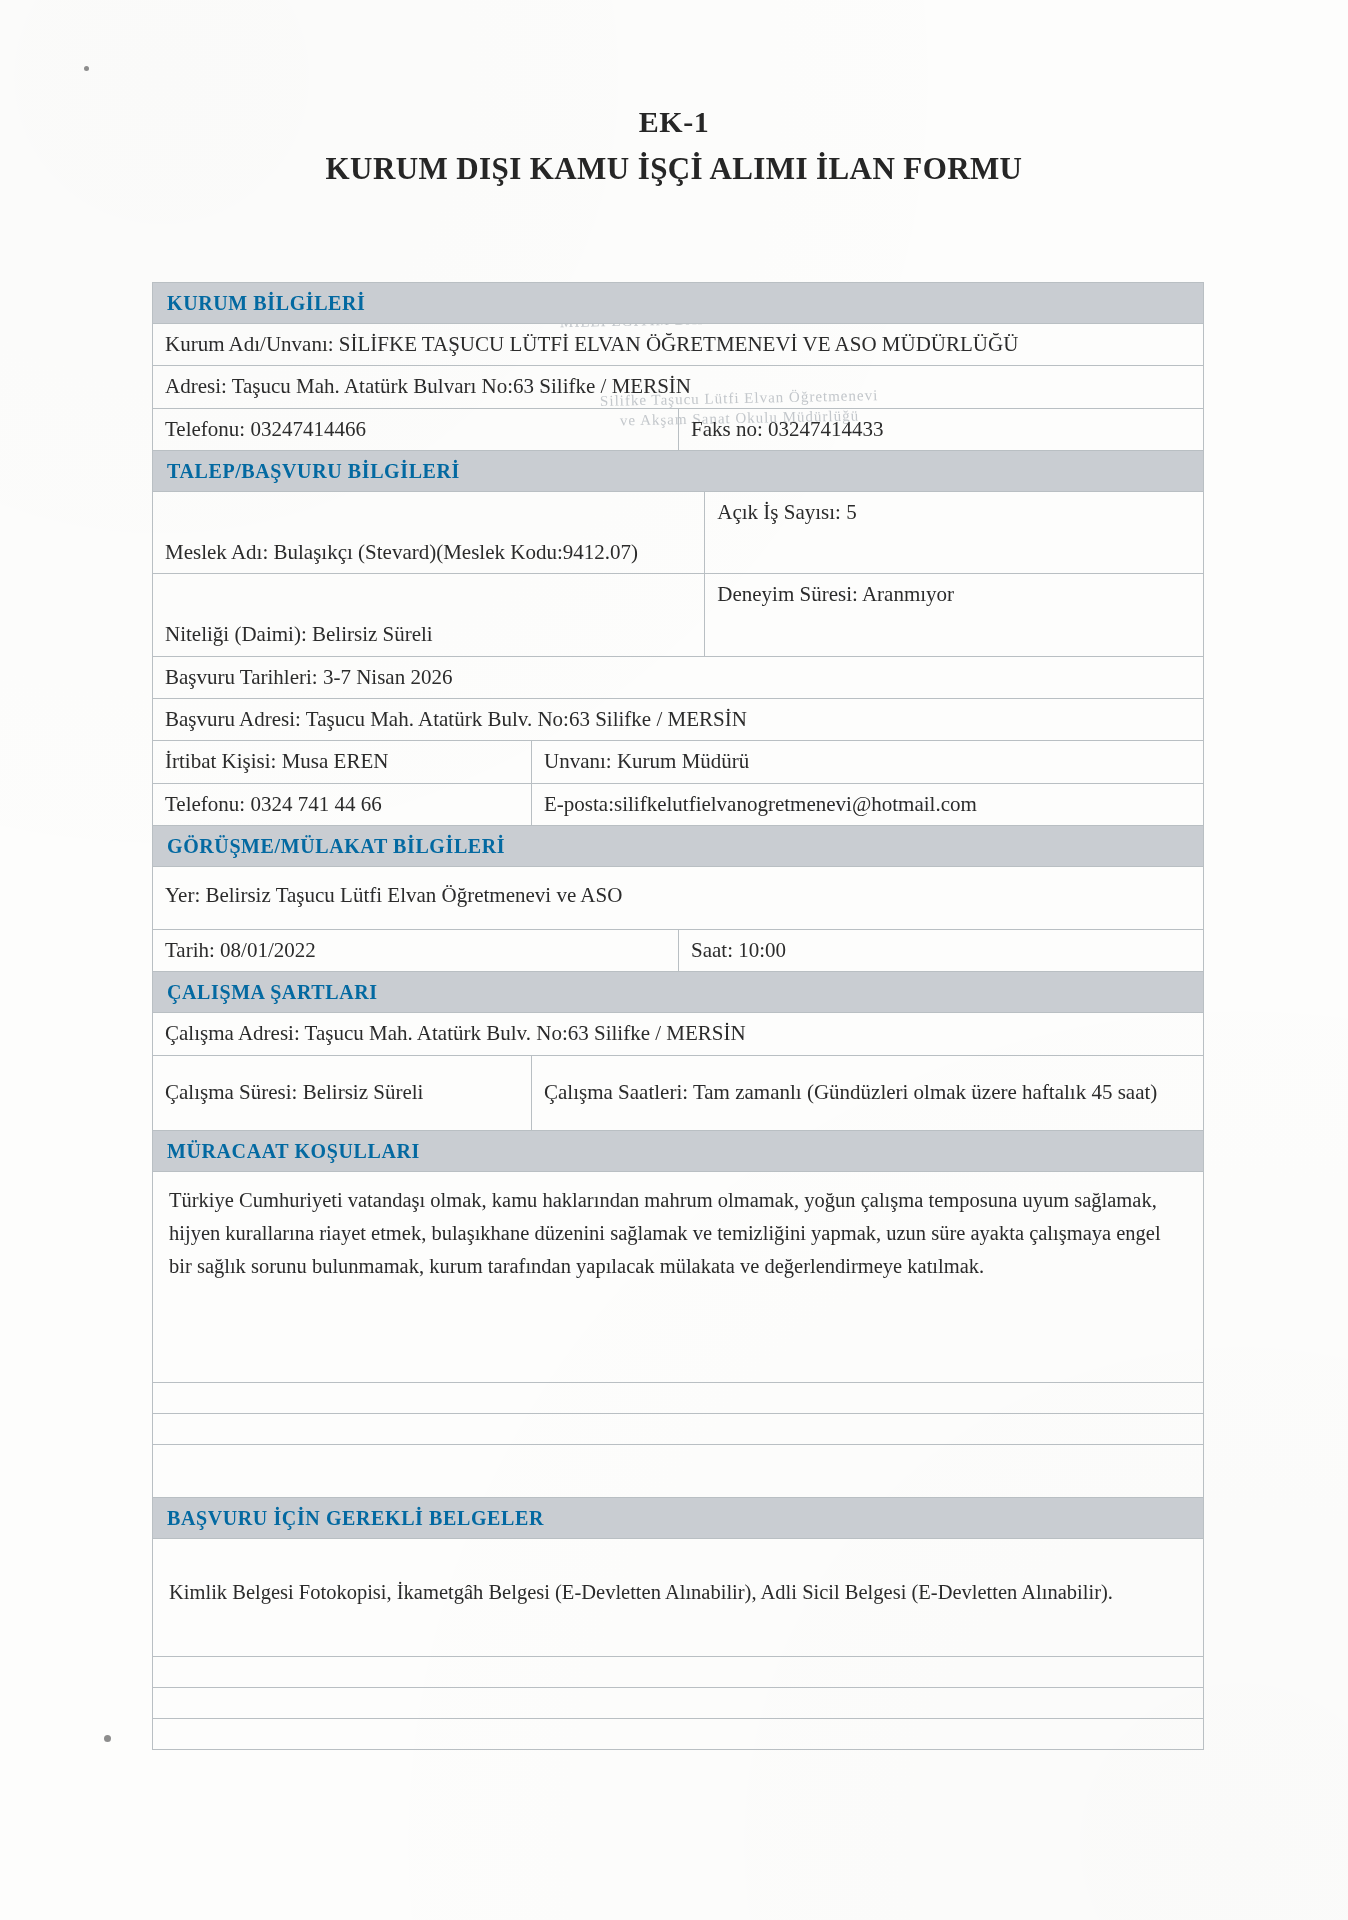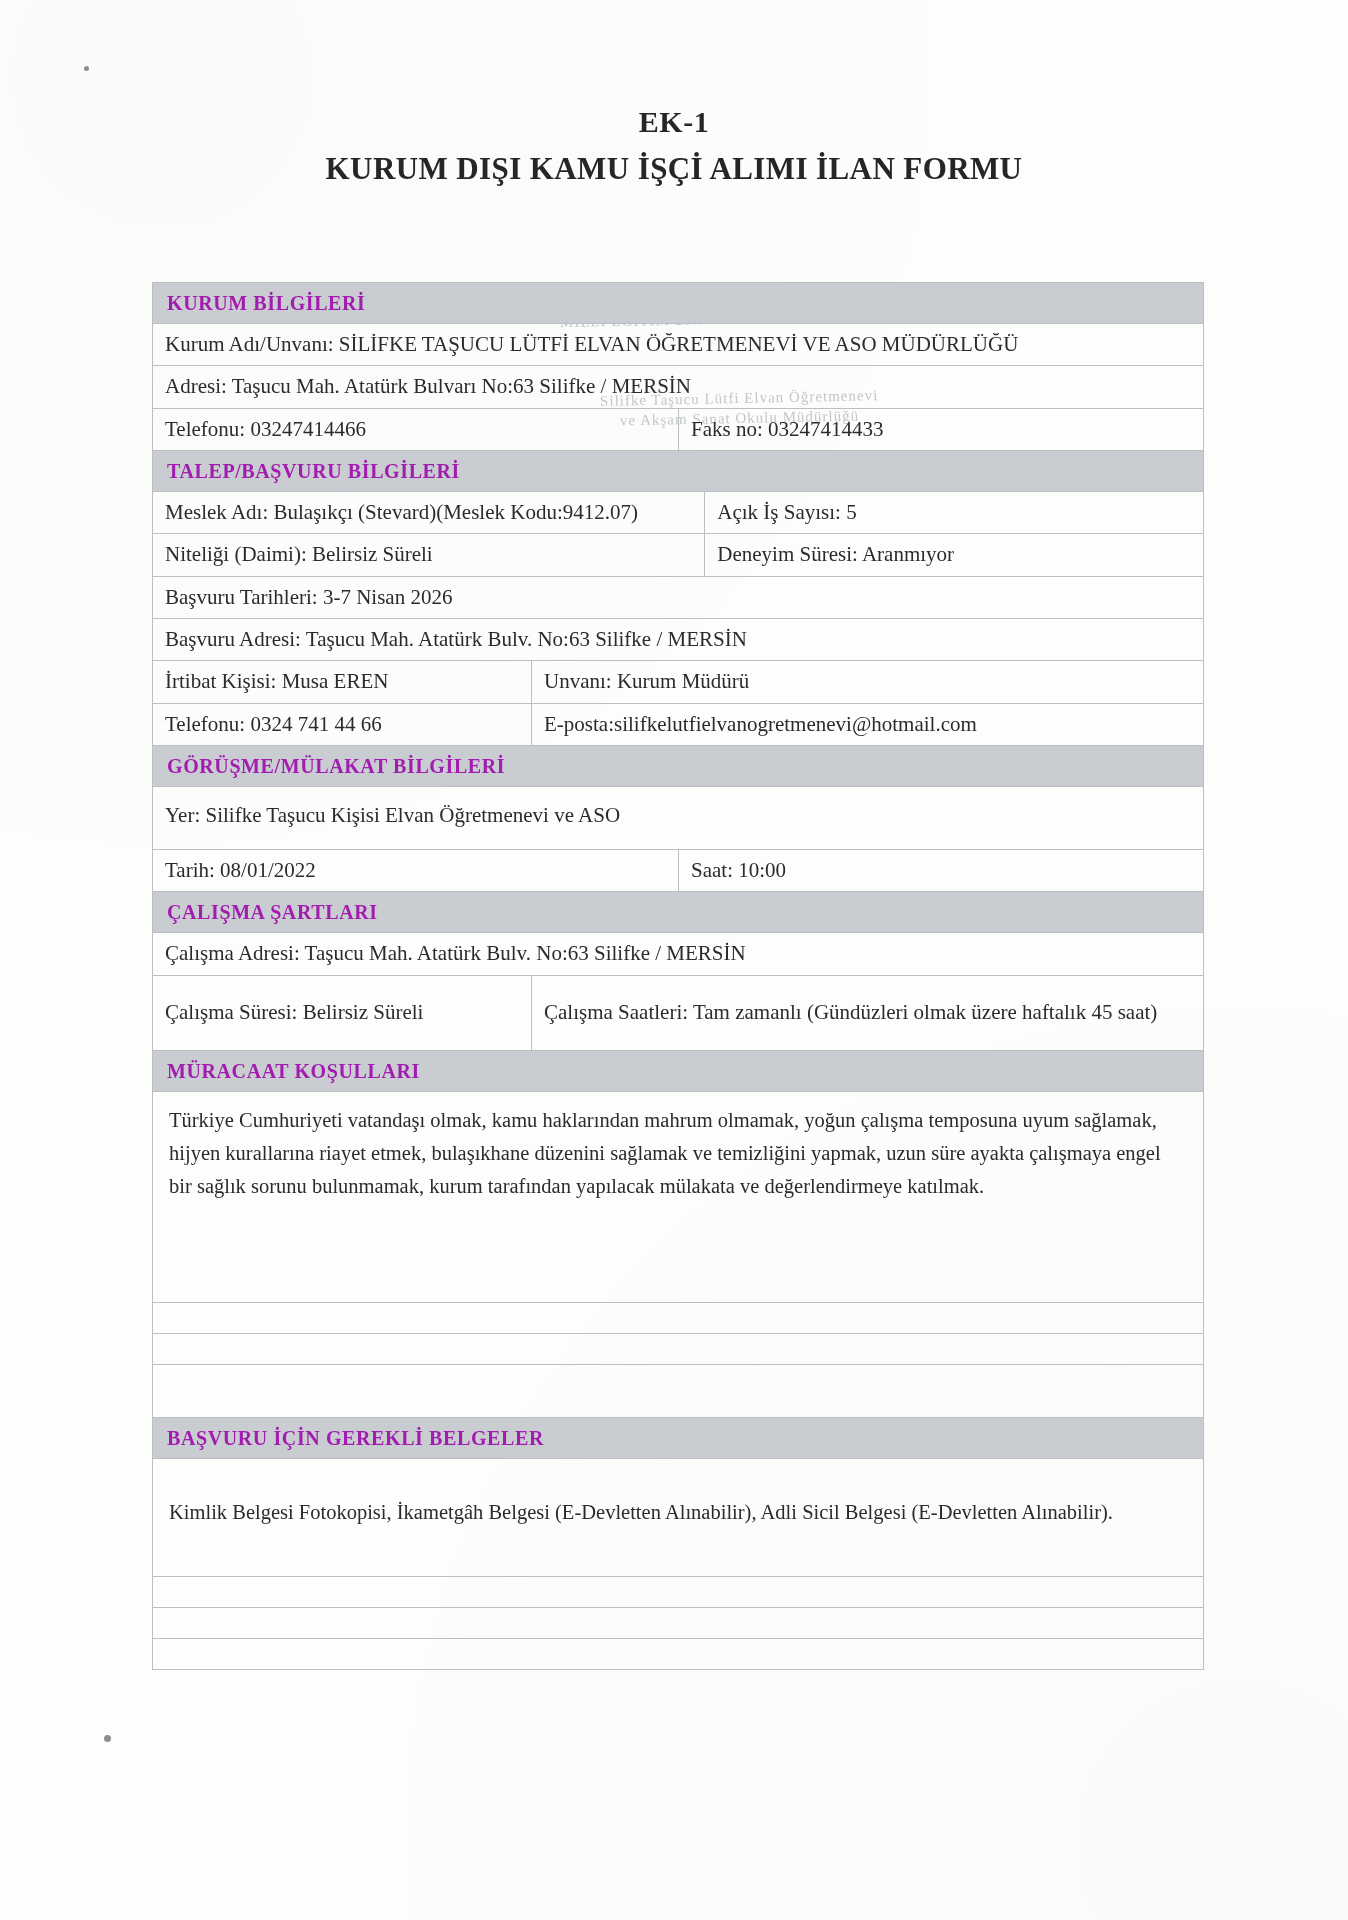--- a/index.html
+++ b/index.html
@@ -55,40 +55,40 @@
     border: 1px solid #b9bfc3;
     border-bottom: none;
   }
   .row {
     display: flex;
     border-bottom: 1px solid #b9bfc3;
     min-height: 36px;
   }
   .section-head {
     background: #c9cdd2;
-    color: #a21caf;
+    color: #0369a1;
     font-weight: bold;
     font-size: 20px;
     letter-spacing: 0.6px;
     padding: 9px 14px 8px 14px;
     width: 100%;
     box-sizing: border-box;
   }
   .cell {
     padding: 6px 12px 7px 12px;
     font-size: 21px;
     line-height: 1.35;
     box-sizing: border-box;
     flex: 1 1 auto;
   }
   .cell.divided {
     border-left: 1px solid #b9bfc3;
   }
   .w-half { flex: 0 0 50%; }
-  .w-52 { flex: 0 0 52.5%; }
+  .w-52 { flex: 0 0 52.5%; margin-top: 40px; }
   .w-475 { flex: 0 0 47.5%; }
   .w-32 { flex: 0 0 32%; }
   .w-68 { flex: 0 0 68%; margin-left: 42px; }
   .tall { min-height: 74px; display: flex; align-items: center; }
   .blank-row { min-height: 30px; }
   .blank-tall { min-height: 52px; }
   .para {
     font-size: 20.5px;
     line-height: 1.62;
     padding: 12px 16px 16px 16px;
@@ -171,21 +171,21 @@
     </div>
     <div class="row">
       <div class="cell w-32">Telefonu: 0324 741 44 66</div>
       <div class="cell w-68 divided">E-posta:silifkelutfielvanogretmenevi@hotmail.com</div>
     </div>
 
     <div class="row">
       <div class="section-head">GÖRÜŞME/MÜLAKAT BİLGİLERİ</div>
     </div>
     <div class="row">
-      <div class="cell meeting-place">Yer: Silifke Taşucu Kişisi Elvan Öğretmenevi ve ASO</div>
+      <div class="cell meeting-place">Yer: Belirsiz Taşucu Lütfi Elvan Öğretmenevi ve ASO</div>
     </div>
     <div class="row">
       <div class="cell w-half">Tarih: 08/01/2022</div>
       <div class="cell w-half divided">Saat: 10:00</div>
     </div>
 
     <div class="row">
       <div class="section-head">ÇALIŞMA ŞARTLARI</div>
     </div>
     <div class="row">

